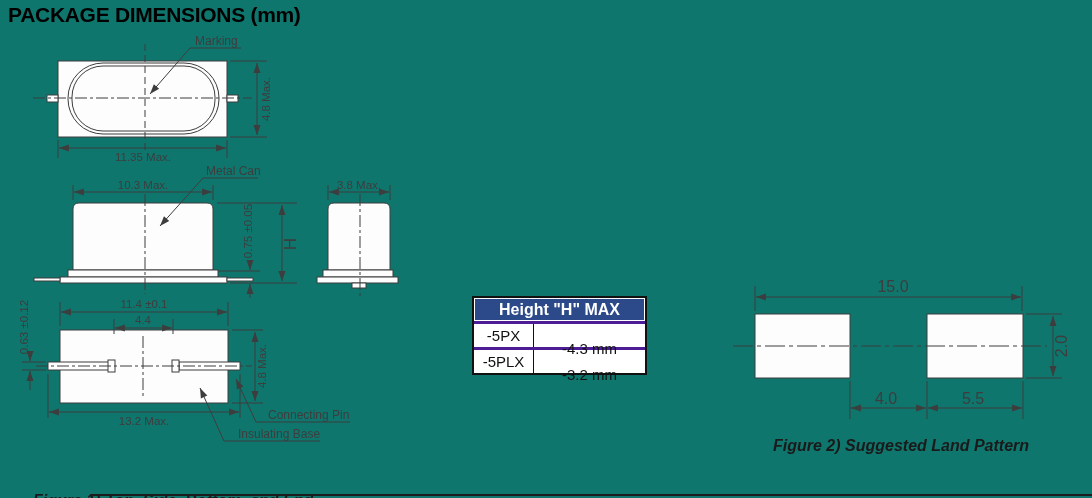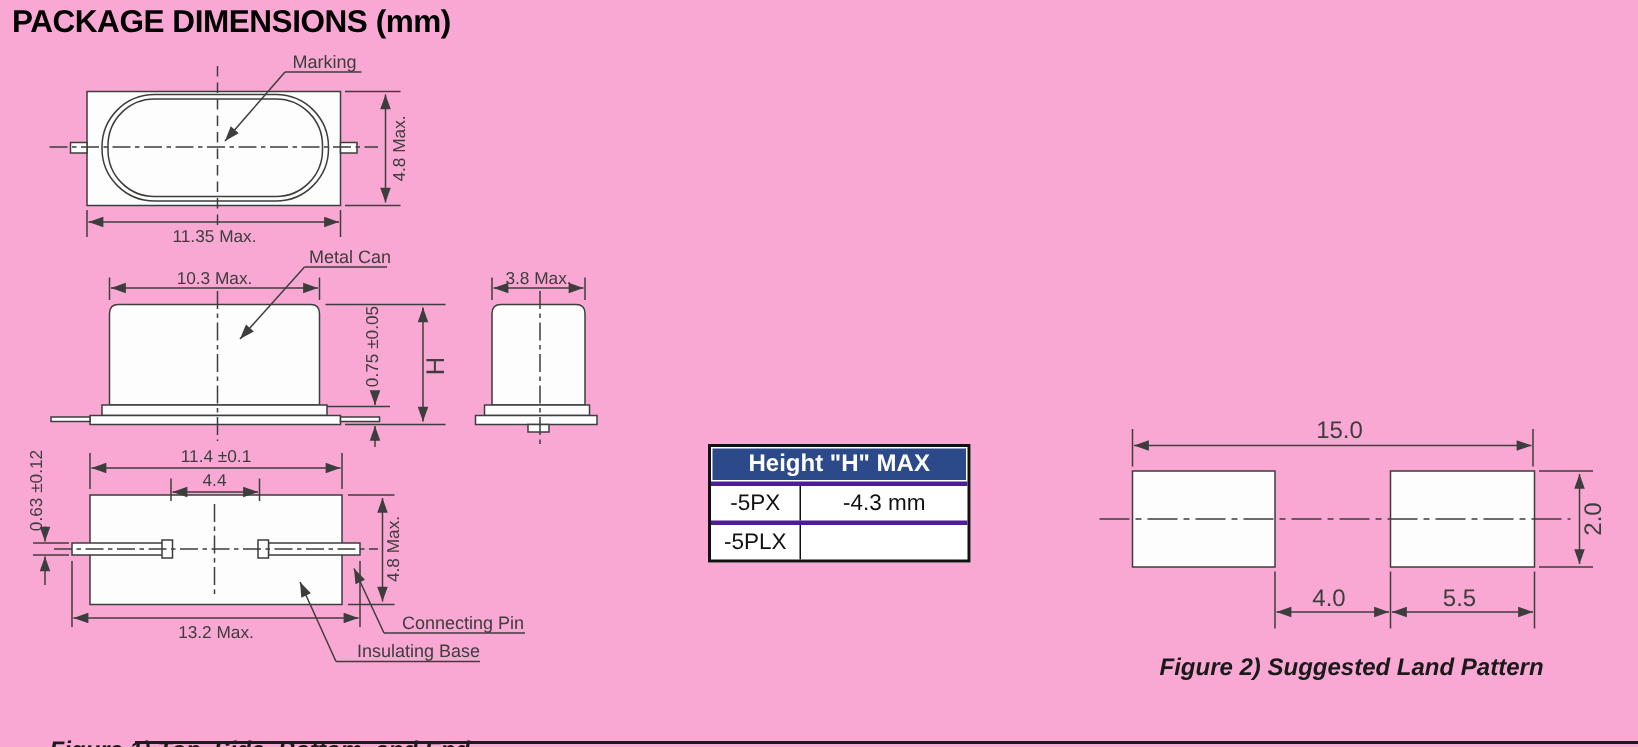--- a/index.html
+++ b/index.html
@@ -1,36 +1,36 @@
 <!DOCTYPE html>
 <html><head>
 <meta charset="utf-8">
 <style>
   html,body{margin:0;padding:0;background:#fff;}
-  .page{position:relative;width:1092px;height:498px;background:#f9a8d4;overflow:hidden;
+  .page{position:relative;width:1092px;height:498px;background:#0f766e;overflow:hidden;
         font-family:"Liberation Sans",sans-serif;}
   .page-title{position:absolute;left:8px;top:3px;font-size:21px;font-weight:bold;color:#000;
         letter-spacing:-0.3px;}
   svg text{font-family:"Liberation Sans",sans-serif;fill:#3d3d3d;}
   .d11{font-size:11.5px;}
   .d12{font-size:12px;}
   .d16{font-size:16px;}
   .d17{font-size:17px;}
   .ln{stroke:#3d3d3d;stroke-width:1;fill:none;}
   .shape{stroke:#3d3d3d;stroke-width:1;fill:#fdfdfd;}
   .shapew{stroke:#3d3d3d;stroke-width:1;fill:#fff;}
   .cl{stroke:#3d3d3d;stroke-width:1;fill:none;stroke-dasharray:12,3,3,3;}
   .cl-long{stroke:#3d3d3d;stroke-width:1;fill:none;stroke-dasharray:20,4,4,4;}
   .dash{stroke:#3d3d3d;stroke-width:1;fill:none;stroke-dasharray:7,4;}
   .htable{position:absolute;left:472px;top:296px;width:171px;border:2px solid #111;background:#fff;}
   .ht-header{background:#2c4a89;color:#fff;font-weight:bold;font-size:16px;text-align:center;
         height:21px;line-height:21px;margin:1px;}
   .ht-row{display:flex;border-top:3px solid #4c1d95;height:23px;font-size:15px;color:#111;}
   .ht-c1{width:59px;border-right:1px solid #111;text-align:center;line-height:23px;}
-  .ht-c2{flex:1;text-align:center;line-height:23px;}
+  .ht-c2{flex:1;text-align:center;line-height:23px;margin-top:13px;}
   .caption{position:absolute;font-size:16px;font-weight:bold;font-style:italic;color:#1a1a1a;
         white-space:pre-wrap;line-height:22px;}
   .cap1{left:33px;top:446px;width:290px;}
   .cap2{left:773px;top:435px;width:310px;}
   .bottom-rule{position:absolute;left:90px;top:494px;width:1002px;height:2px;background:#1c1c1c;}
 </style>
 </head>
 <body>
 
 <div class="page">
@@ -180,20 +180,21 @@
   </svg>
 
   <div class="htable">
     <div class="ht-header">Height "H" MAX</div>
     <div class="ht-row">
       <div class="ht-c1">-5PX</div>
       <div class="ht-c2">-4.3 mm</div>
     </div>
     <div class="ht-row">
       <div class="ht-c1">-5PLX</div>
+      <div class="ht-c2">-3.2 mm</div>
     </div>
   </div>
 
   <div class="caption cap1">
     <div>Figure 1) Top, Side, Bottom  and End</div>
     
   </div>
   <div class="caption cap2">Figure 2) Suggested Land Pattern</div>
 
   <div class="bottom-rule"></div>

